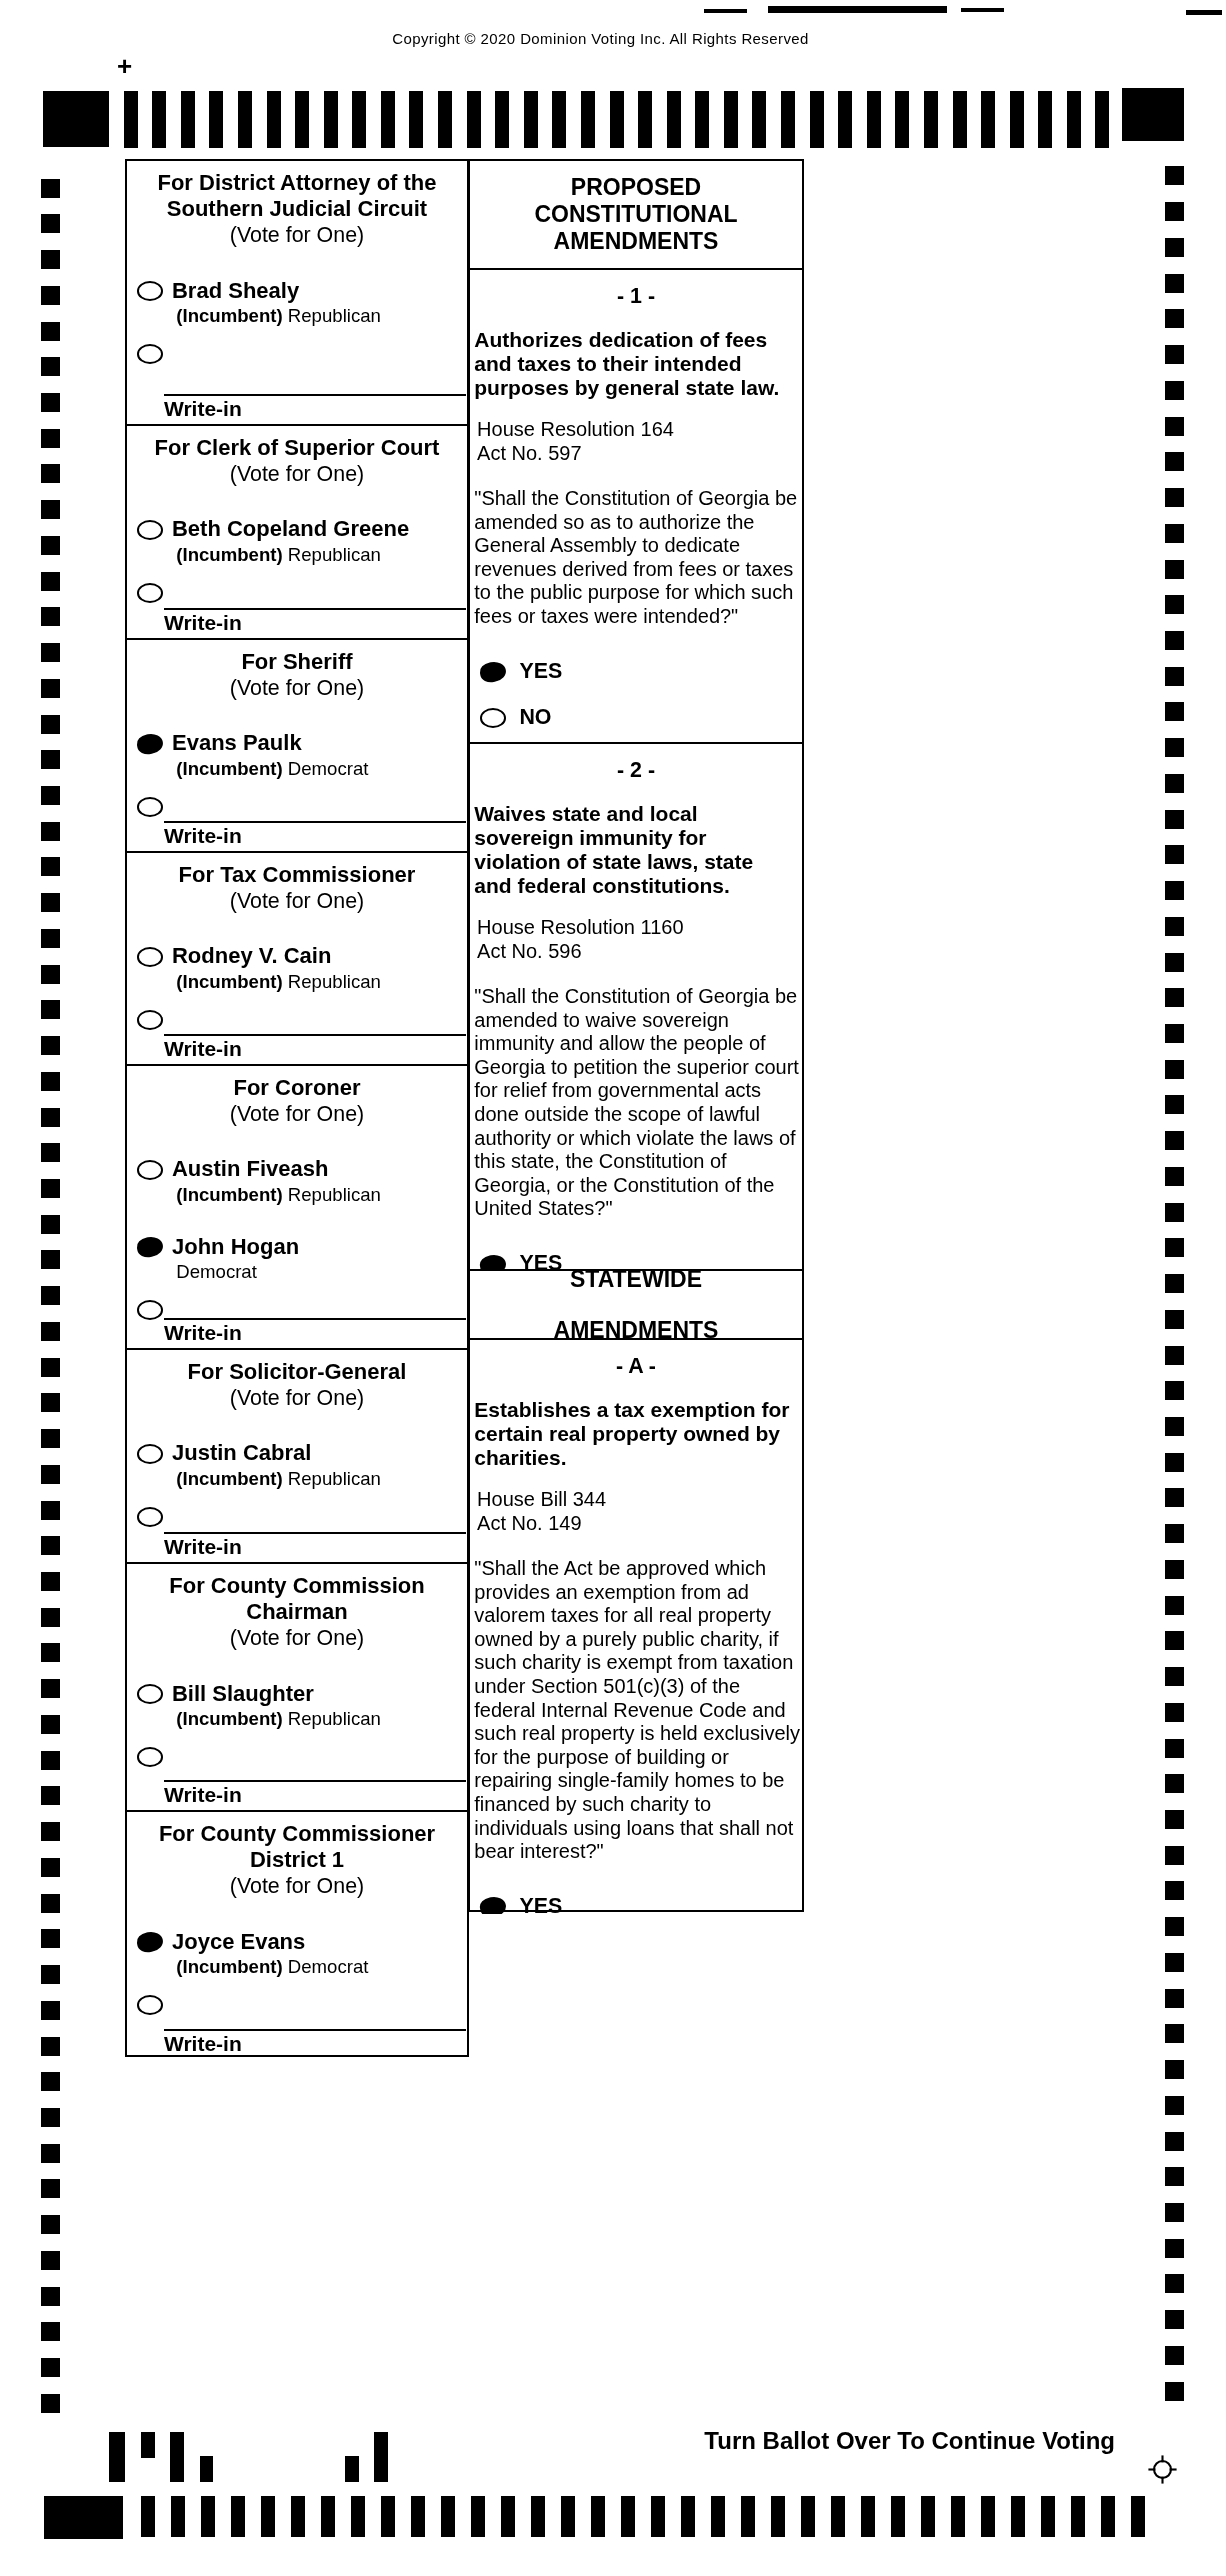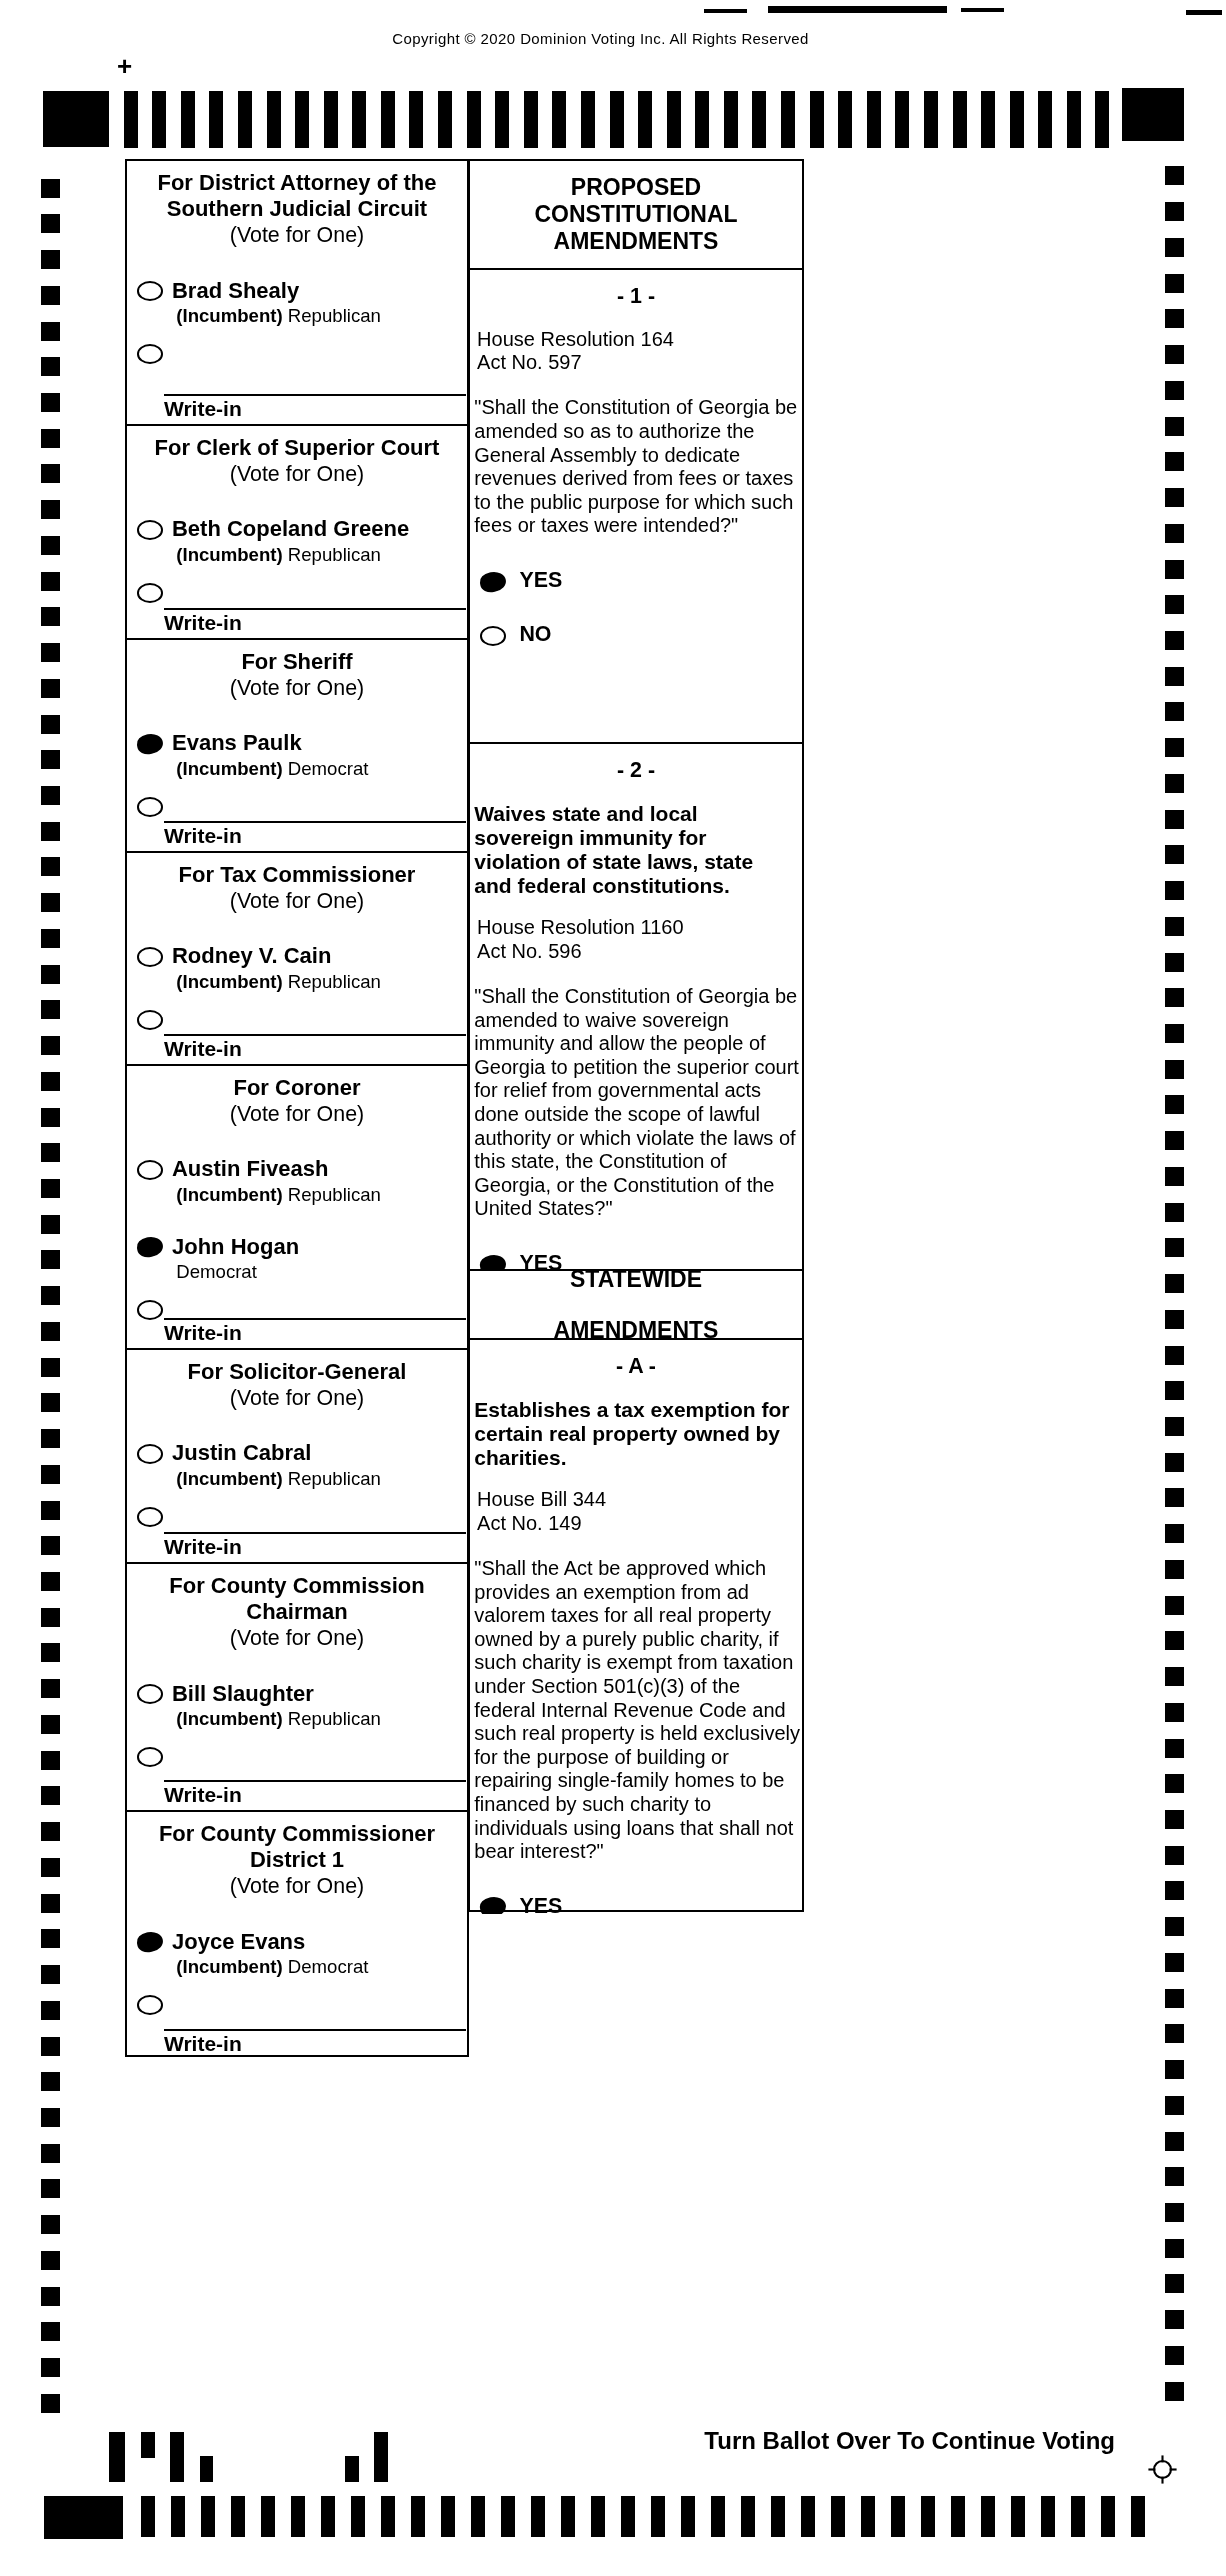--- a/index.html
+++ b/index.html
@@ -40,21 +40,21 @@
   .msec{position:relative;border-bottom:2.1px solid #000;box-sizing:border-box;overflow:hidden;}
   .msec:last-child{border-bottom:none;}
   .mheader{display:flex;flex-direction:column;justify-content:center;text-align:center;
            font-weight:bold;font-size:23px;line-height:27px;}
   .mnum{text-align:center;font-weight:bold;font-size:21.4px;line-height:25px;margin-top:14.3px;}
   .msummary{font-weight:bold;font-size:21px;line-height:24px;margin:18.6px 5.7px 0 4.3px;}
   .mrefs{font-size:20px;line-height:23.6px;margin:18.6px 5.7px 0 7.1px;}
   .mq{font-size:20px;line-height:23.6px;margin:21.4px 1.4px 0 4.3px;}
   .ynrow{display:flex;align-items:center;gap:13px;margin-left:10px;}
   .ynrow.yes{margin-top:30px;}
-  .ynrow.no{margin-top:29px;}
+  .ynrow.no{margin-top:21px;}
   .ynlabel{font-weight:bold;font-size:21.4px;}
 </style>
 </head>
 <body>
 
 <div id="page">
   <div class="copyright">Copyright © 2020 Dominion Voting Inc. All Rights Reserved</div>
   <div class="plus">+</div>
 
   <div id="contest-column">
@@ -230,20 +230,21 @@
       </div>
     </div>
   <div id="measures-column">
       <div class="msec mheader" style="height: 109px;">
         <div>PROPOSED</div>
         <div>CONSTITUTIONAL</div>
         <div>AMENDMENTS</div>
       </div>
       <div class="msec" style="height: 474px;">
         <div class="mnum">- 1 -</div>
+        <div class="msummary">Authorizes dedication of fees and taxes to their intended purposes by general state law.</div>
         <div class="mrefs">
           <div>House Resolution 164</div>
           <div>Act No. 597</div>
         </div>
         <div class="mq">"Shall the Constitution of Georgia be amended so as to authorize the General Assembly to dedicate revenues derived from fees or taxes to the public purpose for which such fees or taxes were intended?"</div>
         <div class="ynrow yes">
           <div class="oval filled"></div>
           <div class="ynlabel">YES</div>
         </div>
         <div class="ynrow no">

